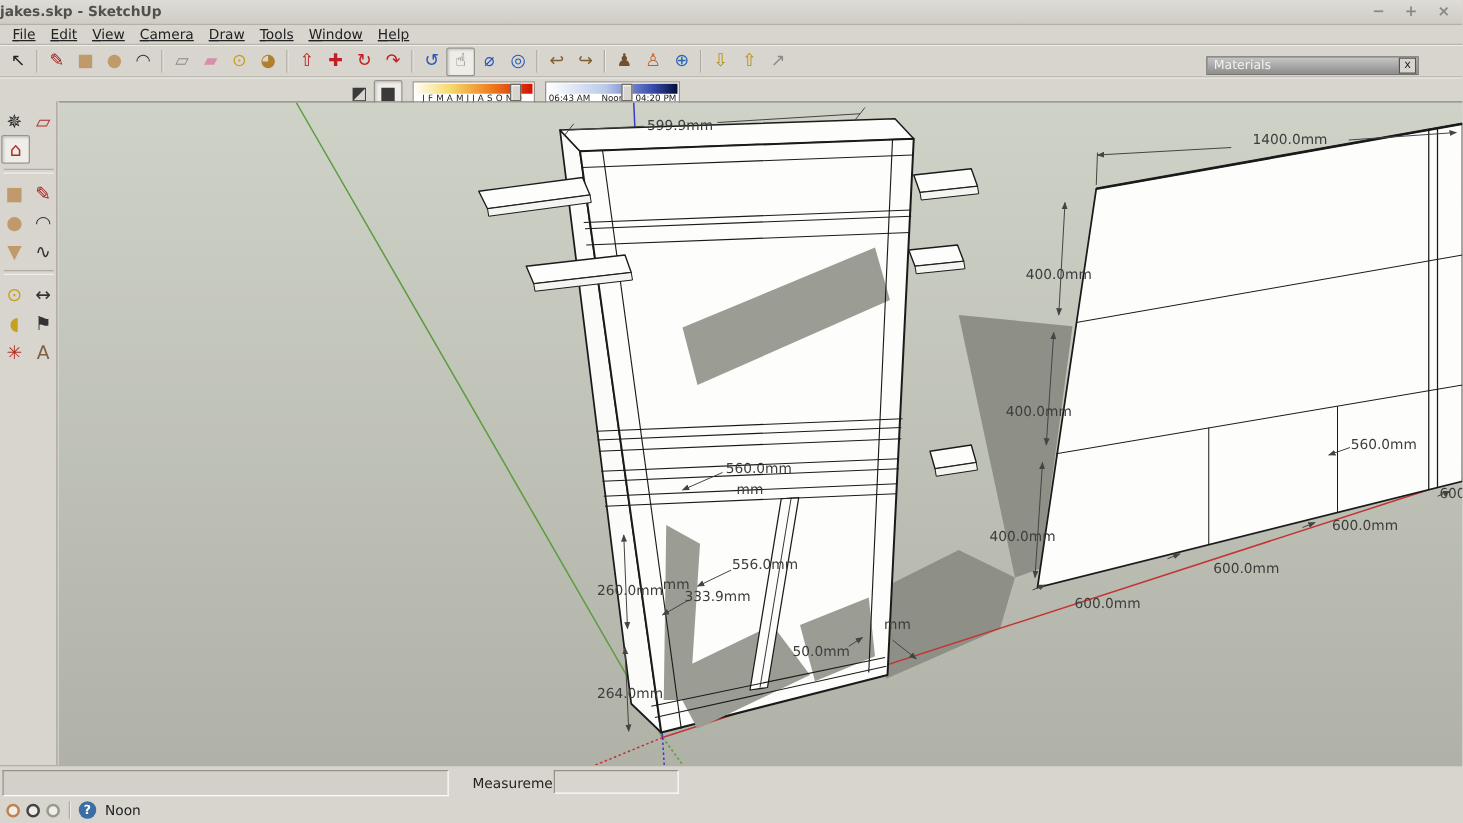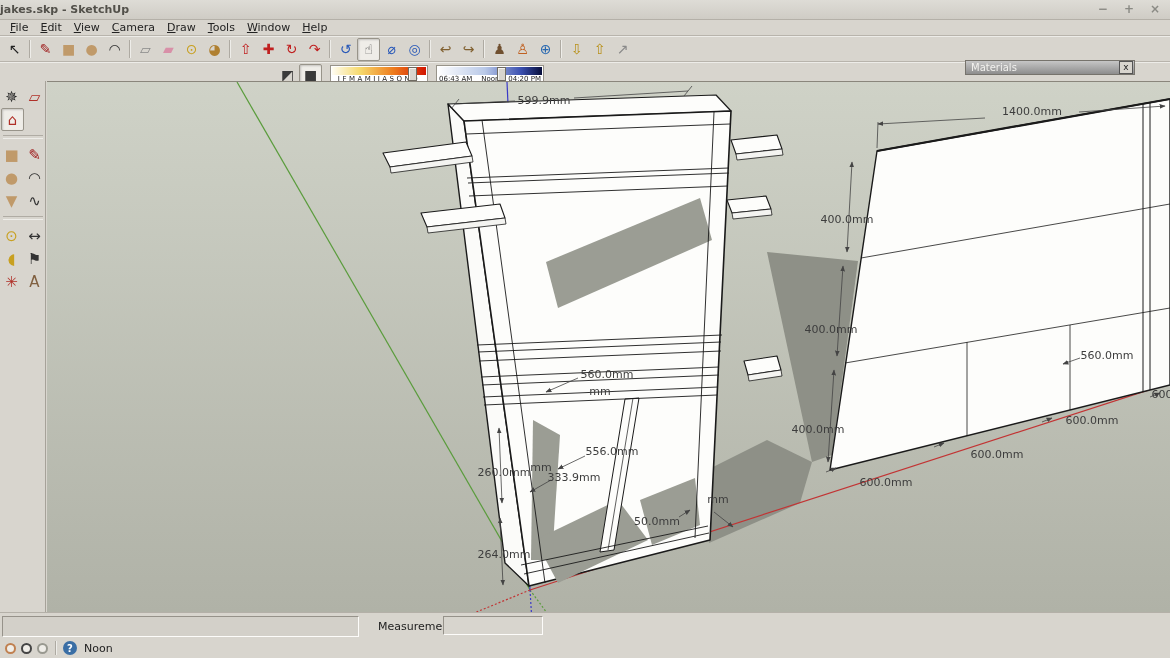--- a/index.html
+++ b/index.html
@@ -8,21 +8,21 @@
        -webkit-font-smoothing:antialiased;}
   
   .titlebar{height:19px;background:linear-gradient(#dedcd6,#cfccc5);
             border-bottom:1px solid #b4b0a8;text-align:left;font-size:11px;
             font-weight:bold;color:#52504a;line-height:19px;position:relative;}
   .win-controls{position:absolute;right:10px;top:0;display:flex;gap:16px;
                 color:#8a8a84;font-size:12px;font-weight:bold;}
   .win-controls span{cursor:default;line-height:19px;}
   .menubar{height:15px;display:flex;align-items:center;padding-left:4px;
            font-size:11px;color:#222;background:#d8d5ce;}
-  .menu-item{padding:0 6px;white-space:nowrap;}
+  .menu-item{padding:0 6px;white-space:nowrap;text-decoration:underline;}
   .menu-item u{text-decoration:underline;}
   .hline{height:0;border-top:1px solid #b8b4ac;border-bottom:1px solid #edece8;}
   
   .toolbar-main{height:24px;display:flex;align-items:center;padding-left:3px;background:#d8d5ce;}
   .toolbar-shadow{height:24px;display:flex;align-items:center;background:#d8d5ce;padding-left:276px;}
   .tb-btn{width:21px;height:21px;display:flex;align-items:center;justify-content:center;
           font-size:14px;line-height:21px;border:1px solid transparent;border-radius:2px;
           cursor:default;flex:none;}
   .tb-btn.selected{background:#efede8;border:1px solid #98948a;
                    box-shadow:inset 1px 1px 2px rgba(0,0,0,.18);}
@@ -52,21 +52,21 @@
   .lt-blank{width:21px;height:21px;}
   .lt-sep{width:40px;height:2px;border-top:1px solid #b0aca4;border-bottom:1px solid #eeede9;
           margin:4px 0;}
   
   .viewport{position:absolute;left:47px;top:81px;width:1123px;height:531px;
             background:linear-gradient(#cfd2c7,#b0b2a7);border-top:1px solid #8a867c;
             box-sizing:border-box;}
   .viewport svg{position:absolute;left:0;top:0;}
   .dimtext{font-family:"DejaVu Sans",sans-serif;font-size:11px;fill:#3d3d3d;text-anchor:middle;}
   
-  .materials{position:absolute;left:965px;top:60px;width:170px;height:15px;
+  .materials{position:absolute;left:965px;top:45px;width:170px;height:15px;
              background:linear-gradient(#c6c6c6,#8d8d8d);border:1px solid #76736c;
              display:flex;align-items:center;font-size:10px;color:#f2f1ee;
              padding-left:5px;box-sizing:border-box;z-index:6;}
   .materials-close{margin-left:auto;margin-right:1px;width:12px;height:11px;
                    background:#d8d5ce;border:1px solid #555;color:#222;display:flex;
                    align-items:center;justify-content:center;font-size:9px;line-height:11px;}
   
   .measure-row{position:absolute;left:0;top:612px;width:1170px;height:26px;
                background:#d8d5ce;border-top:1px solid #b4b0a8;font-size:11px;}
   .measure-left{position:absolute;left:2px;top:3px;width:355px;height:19px;

